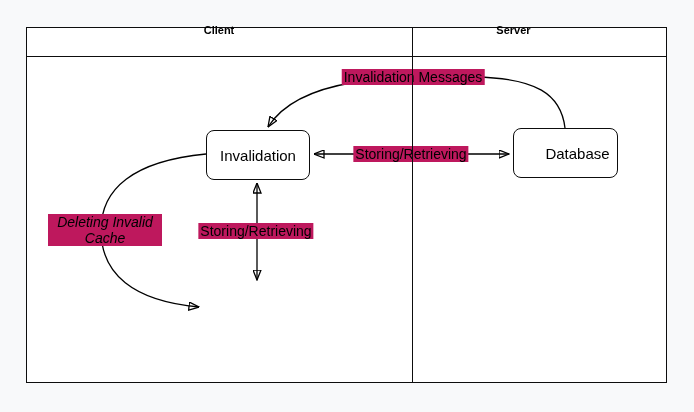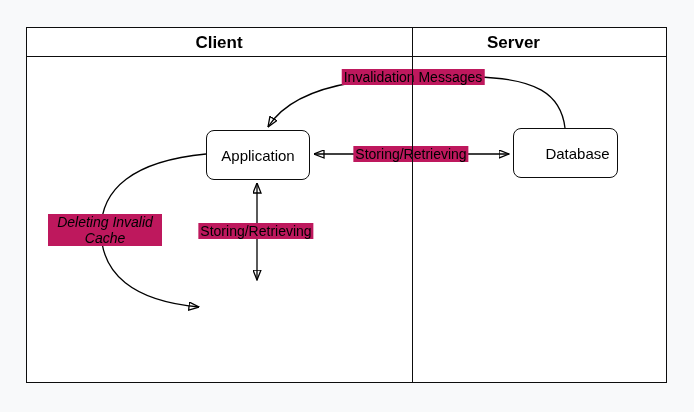--- a/index.html
+++ b/index.html
@@ -44,23 +44,23 @@
     position:absolute;left:26px;top:56px;width:641px;height:0;
     border-top:1.6px solid #0d0d0d;z-index:3;pointer-events:none;
   }
   .col-divider{
     position:absolute;left:412px;top:27px;width:0;height:356px;
     border-left:1.6px solid #0d0d0d;z-index:3;pointer-events:none;
   }
 
   
   .hdr{
-    position:absolute;top:28px;height:29px;z-index:4;
+    position:absolute;top:15px;height:29px;z-index:4;
     display:flex;align-items:center;justify-content:center;
-    font-weight:bold;font-size:17px;
+    font-weight:bold;font-size:11px;
   }
   .hdr.client{left:26px;width:386px;}
   .hdr.server{left:412px;width:203px;}
 
   .node{
     position:absolute;z-index:4;
     background:#ffffff;border:1.4px solid #0d0d0d;border-radius:8px;
     box-sizing:border-box;
     display:flex;align-items:center;justify-content:center;
     font-size:15px;
@@ -109,18 +109,18 @@
   </div>
 
   <div class="table-outline"></div>
   <div class="header-sep"></div>
   <div class="col-divider"></div>
 
   <div class="hdr client">Client</div>
 
   <div class="hdr server">Server</div>
 
-  <div class="node application">Application</div>
+  <div class="node application">Invalidation</div>
 
 
   <div class="node database">Database</div>
 
 </div>
 
 </body></html>

